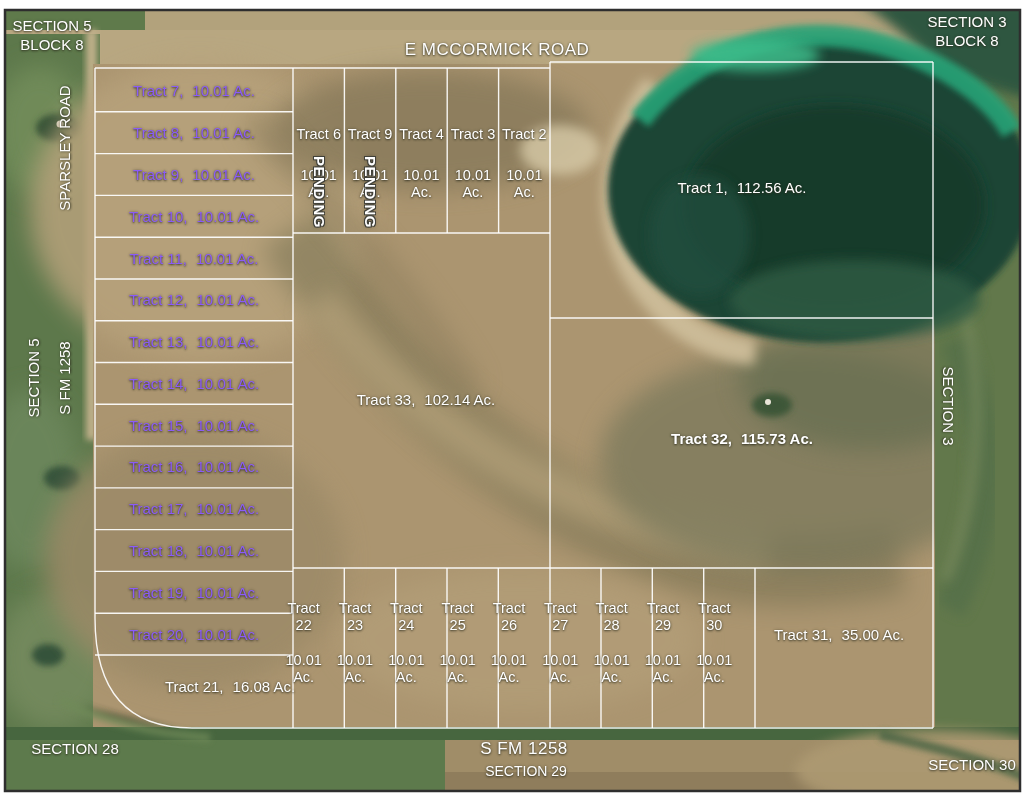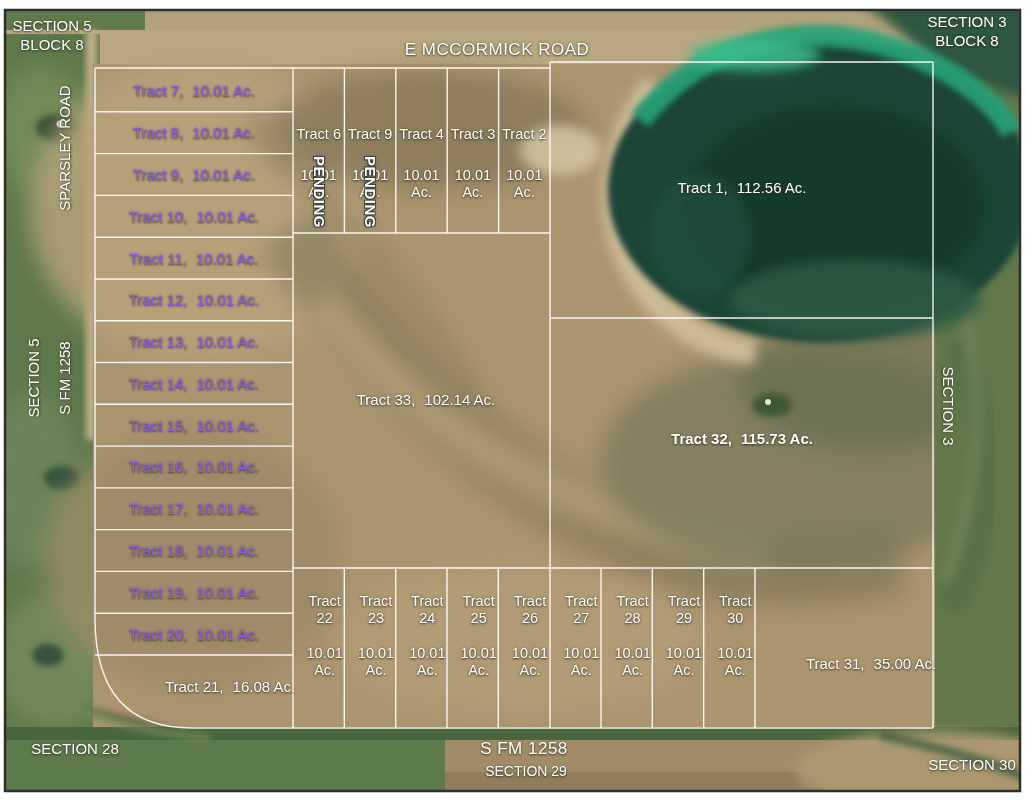--- a/index.html
+++ b/index.html
@@ -21,21 +21,21 @@
   
   #leftcol{position:absolute;left:95px;top:70px;width:198px;height:585px;z-index:3;
            display:flex;flex-direction:column;}
   #leftcol .lrow{flex:1;display:flex;align-items:center;justify-content:center;
                  color:#8b5cf6;font-size:15px;
                  text-shadow:0 1px 2px rgba(45,45,30,.8),0 0 3px rgba(45,45,30,.45);}
   #leftcol .lrow .area{margin-left:9px;}
   
   .cellband{position:absolute;display:flex;z-index:3;}
   #topband{left:293px;top:70px;width:257px;height:163px;}
-  #botband{left:299px;top:567px;width:462px;height:126px;}
+  #botband{left:278px;top:567px;width:462px;height:126px;align-items:center;}
   .tcell{flex:1;display:flex;flex-direction:column;align-items:center;color:#fff;
          font-size:14.5px;line-height:17px;text-align:center;
          text-shadow:0 1px 2px rgba(45,45,30,.8),0 0 3px rgba(45,45,30,.45);}
   #topband .tcell{padding-top:56px;}
   #botband .tcell{padding-top:26px;}
   .tcell .nm{width:48px;}
   #topband .tcell .ar{width:44px;margin-top:24px;}
   #botband .tcell .ar{width:44px;margin-top:18px;}
   .pending{position:absolute;z-index:4;color:#fff;font-weight:bold;font-size:15px;
            letter-spacing:.5px;white-space:nowrap;
@@ -187,21 +187,21 @@
   </div>
   <div class="lab tract-lab ctr" style="left:426px;top:399px;">
     <span>Tract 33,</span><span class="area">102.14 Ac.</span>
   </div>
   <div class="lab tract-lab ctr" style="left:742px;top:438px;font-weight:bold;">
     <span>Tract 32,</span><span class="area">115.73 Ac.</span>
   </div>
   <div class="lab tract-lab ctr" style="left:222px;top:686px;margin-left:8px;">
     <span>Tract 21,</span><span class="area">16.08 Ac.</span>
   </div>
-  <div class="lab tract-lab ctr" style="left:839px;top:663px;margin-left:32px;">
+  <div class="lab tract-lab ctr" style="left:839px;top:634px;">
     <span>Tract 31,</span><span class="area">35.00 Ac.</span>
   </div>
 
   <div id="leftcol">
     <div class="lrow">
         <span>Tract 7,</span>
         <span class="area">10.01 Ac.</span>
       </div>
     <div class="lrow">
         <span>Tract 8,</span>

